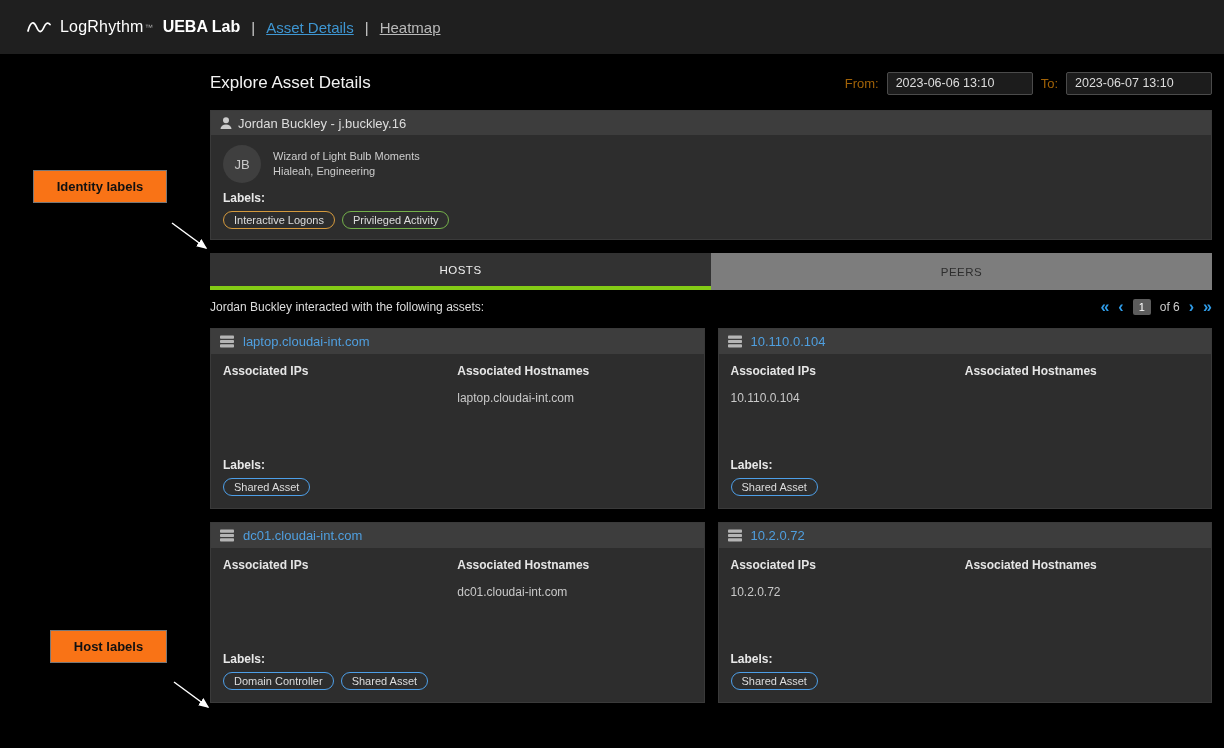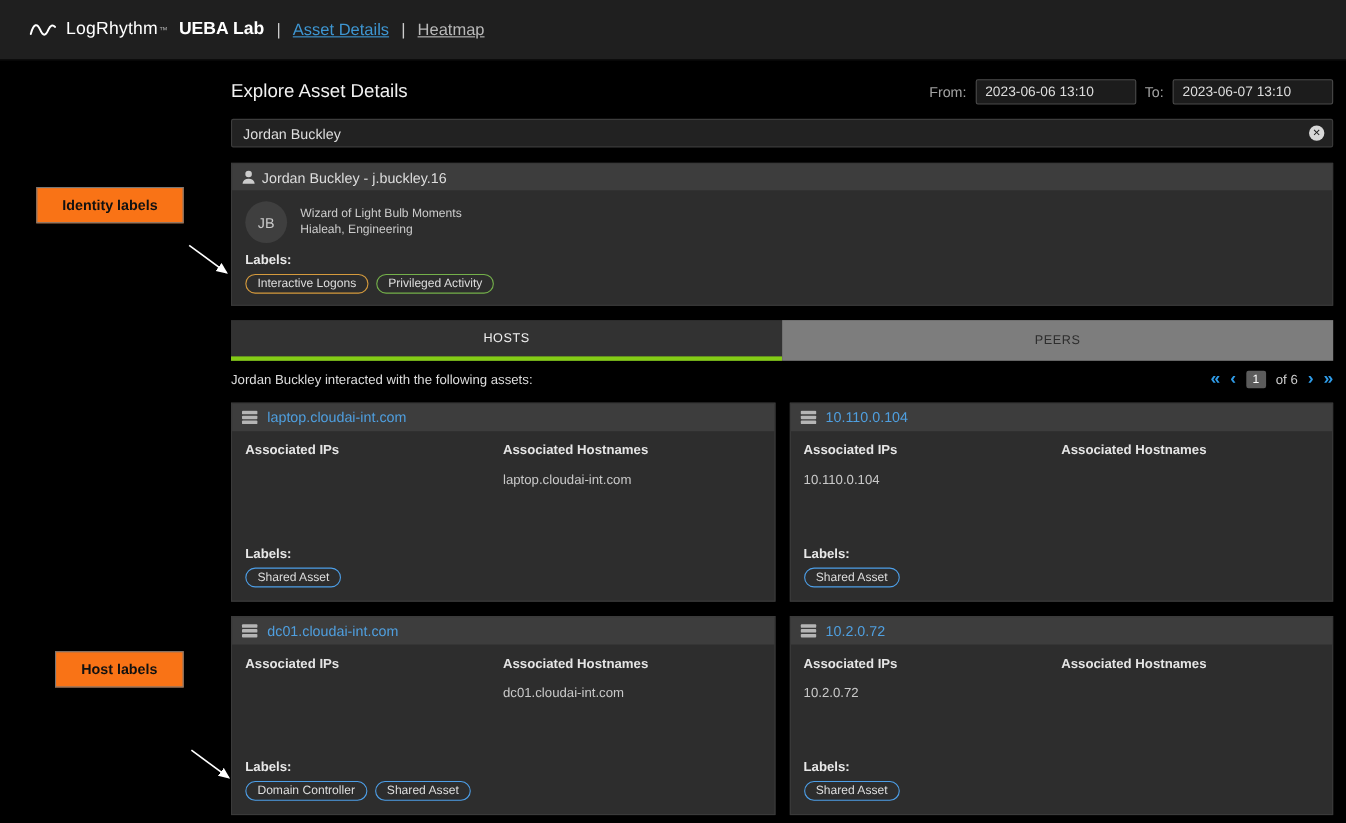--- a/index.html
+++ b/index.html
@@ -18,21 +18,21 @@
   .nav-link { font-size:15px; text-decoration:underline; cursor:pointer; }
   .nav-link.active { color:#3e96d2; }
   .nav-link.inactive { color:#b9b9b9; }
 
   
   .content { position:absolute; left:210px; top:55px; width:1002px; }
 
   .header-row { display:flex; justify-content:space-between; align-items:center; margin-top:15px; height:26px; }
   .page-title { font-size:17px; color:#f2f2f2; font-weight:400; }
   .date-range { display:flex; align-items:center; gap:8px; }
-  .date-label { font-size:13px; color:#a3a3a3; }
+  .date-label { font-size:13px; color:#a16207; }
   .date-input { width:146px; height:23px; background:#1c1c1c; border:1px solid #4b4b4b; color:#ddd;
                 font-size:12.5px; padding:0 8px; font-family:inherit; border-radius:2px; }
 
   .search-bar { position:relative; margin-top:12px; }
   .search-input { width:100%; height:26px; background:#222; border:1px solid #3d3d3d; color:#ddd;
                   font-size:13px; padding:0 30px 0 10px; font-family:inherit; border-radius:2px; }
   .clear-btn { position:absolute; right:8px; top:50%; transform:translateY(-50%); width:14px; height:14px;
                border-radius:50%; background:#d8d8d8; color:#1a1a1a; font-size:9px; font-weight:700;
                display:flex; align-items:center; justify-content:center; cursor:pointer; line-height:1; }
 
@@ -72,21 +72,21 @@
   .card-body { flex:1; display:flex; flex-direction:column; padding:10px 12px 12px; }
   .card-cols { display:flex; flex:1; }
   .card-col { width:50%; }
   .col-header { font-size:12px; font-weight:700; color:#e5e5e5; }
   .col-value { margin-top:13px; font-size:12px; color:#c9c9c9; min-height:14px; }
 
   
   .annotation { position:absolute; background:#f97316; color:#111; font-size:13px; font-weight:600;
                 display:flex; align-items:center; justify-content:center; border:1px solid #777; }
   #ann-identity { left:33px; top:170px; width:134px; height:33px; }
-  #ann-host { left:50px; top:592px; width:117px; height:33px; }
+  #ann-host { left:50px; top:630px; width:117px; height:33px; }
   .arrow-svg { position:absolute; }
   #arrow-identity { left:169px; top:220px; }
   #arrow-host { left:171px; top:679px; }
 </style>
 </head>
 <body>
 
 <div class="page">
 
   <header class="navbar">
@@ -109,24 +109,20 @@
     <div class="header-row">
       <h1 class="page-title">Explore Asset Details</h1>
       <div class="date-range">
         <span class="date-label">From:</span>
         <input class="date-input" type="text" value="2023-06-06 13:10" style="">
         <span class="date-label">To:</span>
         <input class="date-input" type="text" value="2023-06-07 13:10" style="">
       </div>
     </div>
 
-    <div class="search-bar">
-      <input class="search-input" type="text" value="Jordan Buckley" style="">
-      <span class="clear-btn">✕</span>
-    </div>
 
     <section class="identity-card">
       <div class="identity-header">
         <span style="display:flex;">
           <svg width="14" height="14" viewBox="0 0 14 14">
             <circle cx="7" cy="4.2" r="3" fill="#cccccc"></circle>
             <path d="M1.5 13 a5.5 4.6 0 0 1 11 0 Z" fill="#cccccc"></path>
           </svg>
         </span>
         <span>Jordan Buckley - j.buckley.16</span>

